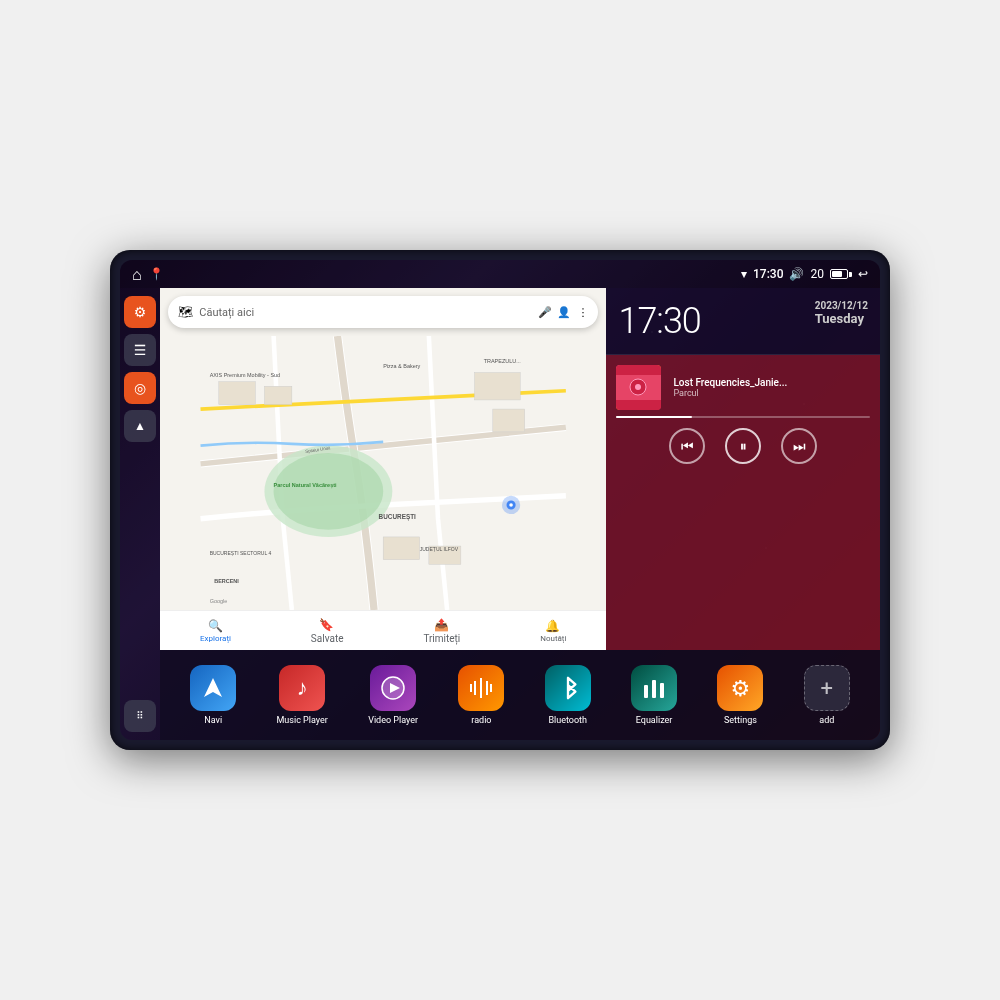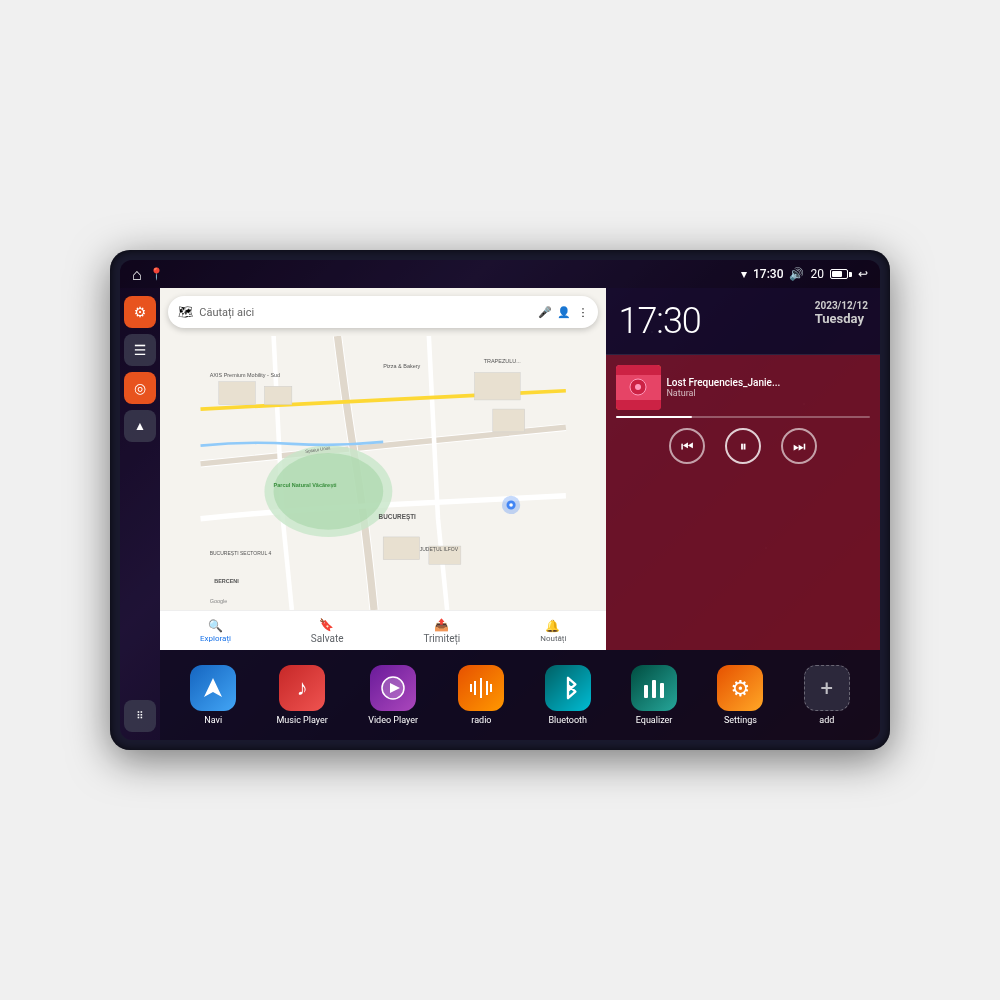--- a/index.html
+++ b/index.html
@@ -271,21 +271,21 @@
       flex: 1;
       padding: 10px;
       display: flex;
       flex-direction: column;
       gap: 6px;
     }
 
     .music-info {
       display: flex;
       align-items: center;
-      gap: 5px;
+      gap: 12px;
     }
 
     .music-album-art {
       width: 45px;
       height: 45px;
       border-radius: 4px;
       background: linear-gradient(135deg, #ff6b35, #f7931e, #cc2255);
       overflow: hidden;
       flex-shrink: 0;
     }
@@ -588,21 +588,21 @@
                     <svg width="45" height="45" viewBox="0 0 45 45" xmlns="http://www.w3.org/2000/svg">
                       <rect width="45" height="45" fill="#cc2244"></rect>
                       <rect x="0" y="10" width="45" height="25" fill="#ff6688" opacity="0.5"></rect>
                       <circle cx="22" cy="22" r="8" fill="#cc2244" stroke="#ff99bb" stroke-width="1"></circle>
                       <circle cx="22" cy="22" r="3" fill="#ff99bb"></circle>
                     </svg>
                   </div>
                 </div>
                 <div class="music-details">
                   <div class="music-title">Lost Frequencies_Janie...</div>
-                  <div class="music-artist">Natural</div>
+                  <div class="music-artist">Parcul</div>
                 </div>
               </div>
               <div class="music-progress">
                 <div class="music-progress-bar"></div>
               </div>
               <div class="music-controls">
                 <div class="music-btn">
                   <span>⏮</span>
                 </div>
                 <div class="music-btn play-btn">

